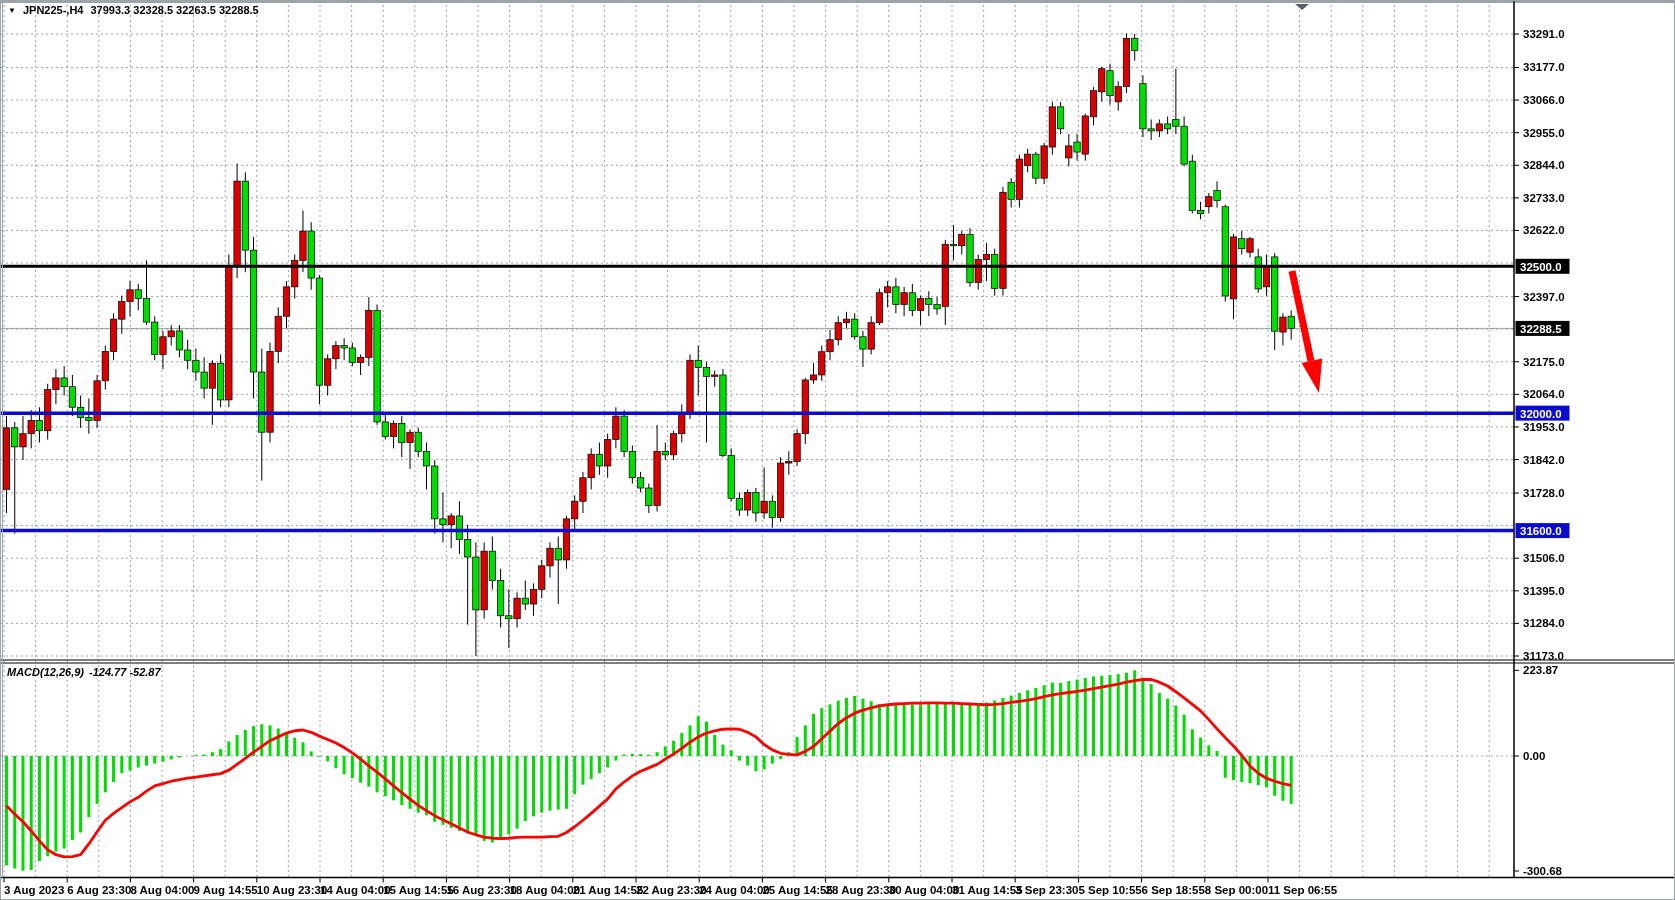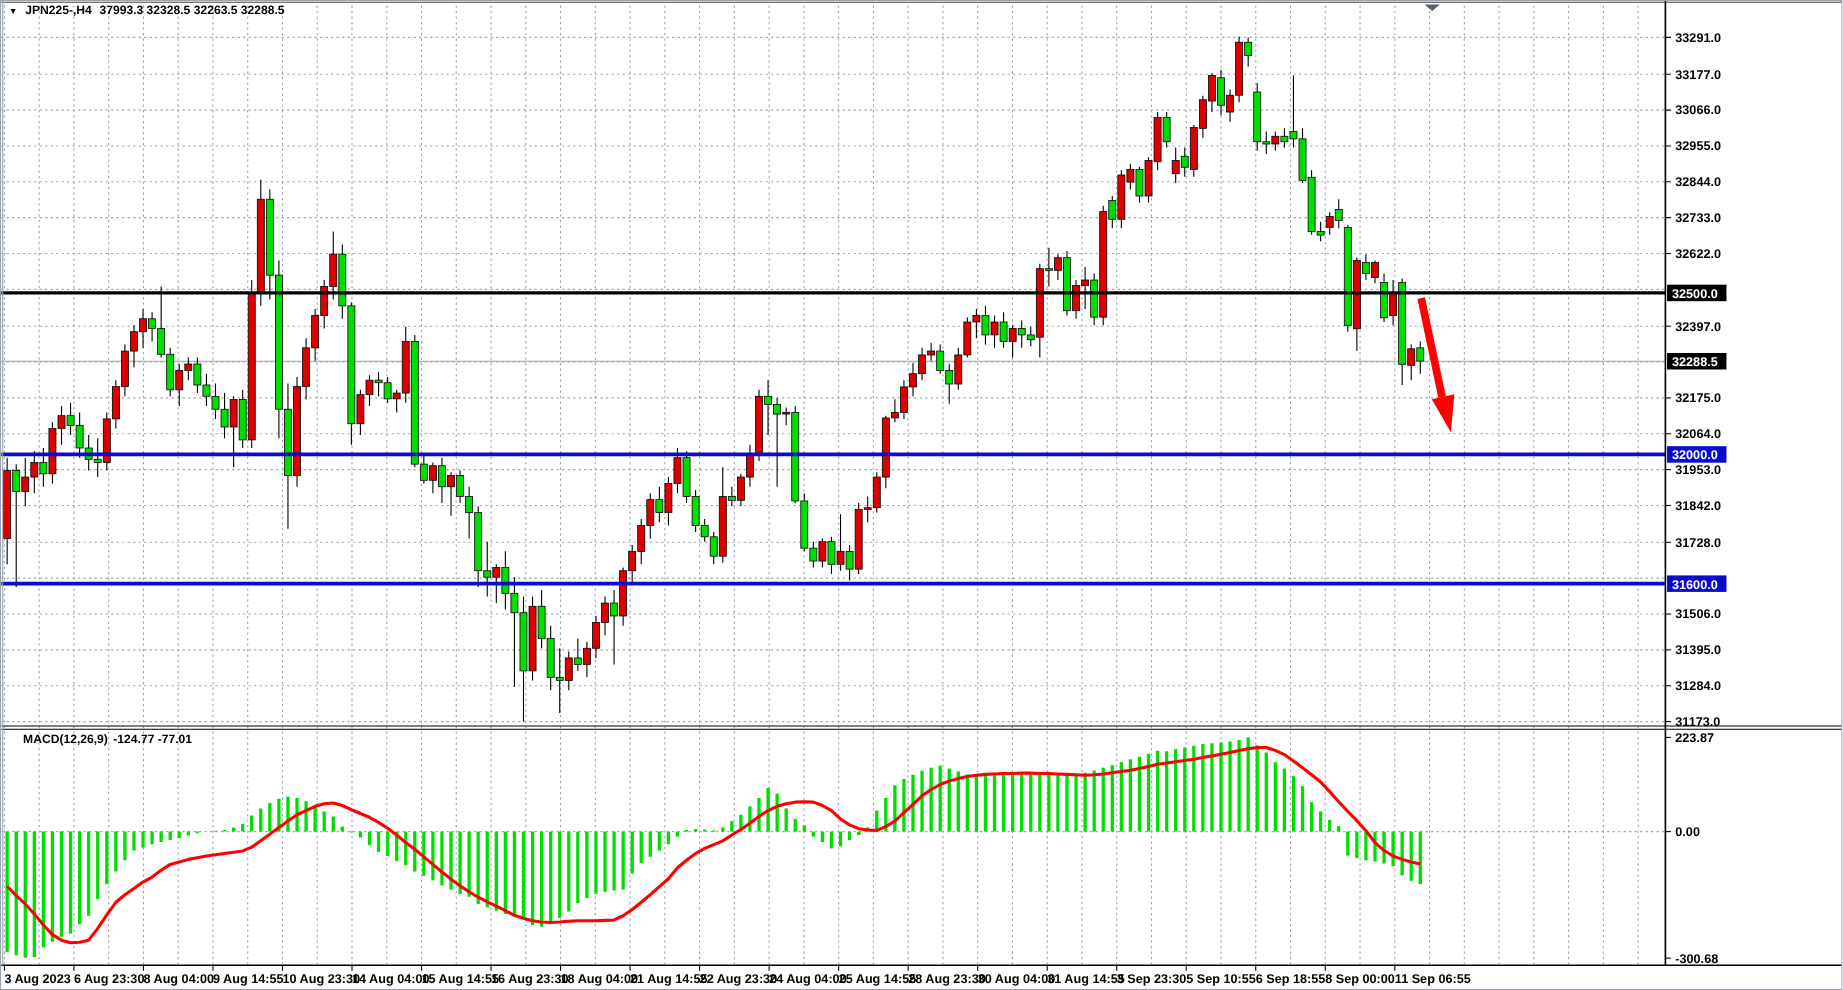--- a/index.html
+++ b/index.html
@@ -3,22 +3,22 @@
 <meta charset="utf-8">
 <style>
   html,body{margin:0;padding:0;background:#e8e8e8;}
   .screen{position:relative;width:1675px;height:900px;background:#ffffff;
           font-family:"Liberation Sans",sans-serif;overflow:hidden;
           border:1px solid #9aa4ae;box-sizing:border-box;}
   svg text{font-family:"Liberation Sans",sans-serif;}
   .hdr{position:absolute;left:7px;top:3px;font-size:11px;font-weight:700;color:#000;
        display:flex;align-items:center;gap:7px;white-space:nowrap;}
   .hdr .tri{font-size:8px;color:#000;line-height:11px;cursor:pointer;}
-  .macd-lbl{position:absolute;left:20px;top:665px;font-size:11px;font-weight:700;color:#000;
-            display:flex;gap:5px;white-space:nowrap;}
+  .macd-lbl{position:absolute;left:6px;top:665px;font-size:11px;font-weight:700;color:#000;
+            display:flex;gap:5px;white-space:nowrap;font-style:italic;}
 </style>
 </head>
 <body>
 
 <div class="screen">
   <svg id="chart-svg" width="1675" height="900">
       <line x1="3" y1="4" x2="3" y2="876" stroke="#9aa5b0" stroke-width="1" stroke-dasharray="2 3"></line>
       <line x1="34.6" y1="4" x2="34.6" y2="876" stroke="#9aa5b0" stroke-width="1" stroke-dasharray="2 3"></line>
       <line x1="66.2" y1="4" x2="66.2" y2="876" stroke="#9aa5b0" stroke-width="1" stroke-dasharray="2 3"></line>
       <line x1="97.80000000000001" y1="4" x2="97.80000000000001" y2="876" stroke="#9aa5b0" stroke-width="1" stroke-dasharray="2 3"></line>
@@ -663,15 +663,15 @@
       <line x1="1267" y1="876.5" x2="1267" y2="881.5" stroke="#000" stroke-width="1"></line>
       <text x="1267" y="893" font-size="11.5" font-weight="700" fill="#000000">11 Sep 06:55</text>
     </svg>
   <div class="hdr">
     <span class="tri">▼</span>
     <span>JPN225-,H4</span>
     <span>37993.3 32328.5 32263.5 32288.5</span>
   </div>
   <div class="macd-lbl">
     <span>MACD(12,26,9)</span>
-    <span>-124.77 -77.01</span>
+    <span>-124.77 -52.87</span>
   </div>
 </div>
 
 </body></html>

